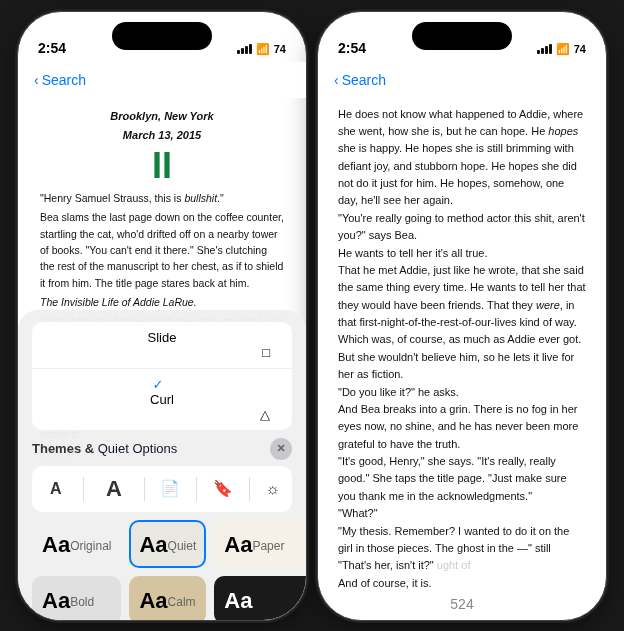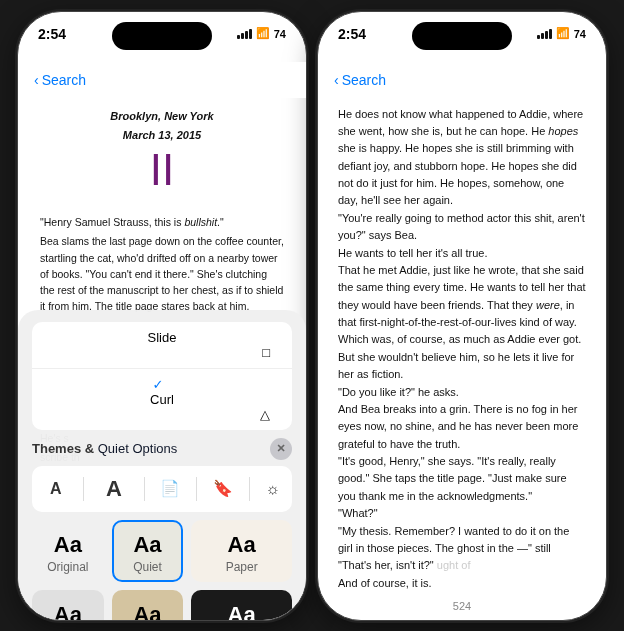--- a/index.html
+++ b/index.html
@@ -47,21 +47,21 @@
       z-index: 10;
     }
     
     .status-bar {
       position: absolute;
       top: 0;
       left: 0;
       right: 0;
       height: 50px;
       display: flex;
-      align-items: center;
+      align-items: flex-end;
       justify-content: space-between;
       padding: 0 20px 6px;
       z-index: 9;
       font-size: 12px;
       font-weight: 600;
     }
     .status-bar .time {
       font-size: 14px;
       font-weight: 700;
     }
@@ -99,32 +99,32 @@
       right: 0;
       bottom: 0;
       padding: 10px 22px;
       font-size: 11px;
       line-height: 1.55;
       color: #111;
       overflow: hidden;
     }
     .book-content .chapter-header {
       text-align: center;
-      margin-bottom: 20px;
+      margin-bottom: 5px;
     }
     .book-content .chapter-header .location {
       font-style: italic;
       font-size: 11px;
       font-weight: 600;
       margin-bottom: 2px;
     }
     .book-content .chapter-header .chapter-num {
-      font-size: 44px;
-      font-weight: 400;
-      color: #701a75;
+      font-size: 36px;
+      font-weight: 700;
+      color: #15803d;
       line-height: 1.1;
     }
     .book-content p {
       margin-bottom: 3px;
       font-size: 10.5px;
     }
     
     .overlay-panel {
       position: absolute;
       bottom: 0;
@@ -184,21 +184,21 @@
     
     .theme-grid {
       display: grid;
       grid-template-columns: 1fr 1fr 1fr;
       gap: 8px;
     }
     .theme-card {
       border-radius: 10px;
       padding: 10px 8px 6px;
       display: flex;
-      flex-direction: column;
+      flex-direction: row;
       align-items: center;
       cursor: pointer;
       border: 2px solid transparent;
       position: relative;
     }
     .theme-card.selected { border-color: #007aff; }
     .theme-card .theme-aa {
       font-size: 22px;
       font-weight: 600;
       margin-bottom: 2px;
@@ -241,21 +241,21 @@
       font-size: 11px;
       line-height: 1.58;
       color: #111;
       overflow: hidden;
     }
     .page-num {
       position: absolute;
       bottom: 8px;
       left: 50%;
       transform: translateX(-50%);
-      font-size: 11px;
+      font-size: 14px;
       color: #888;
     }
     
     .signal-bars {
       display: inline-flex;
       align-items: flex-end;
       gap: 1px;
       height: 10px;
     }
     .bar { background: #111; border-radius: 1px; }

